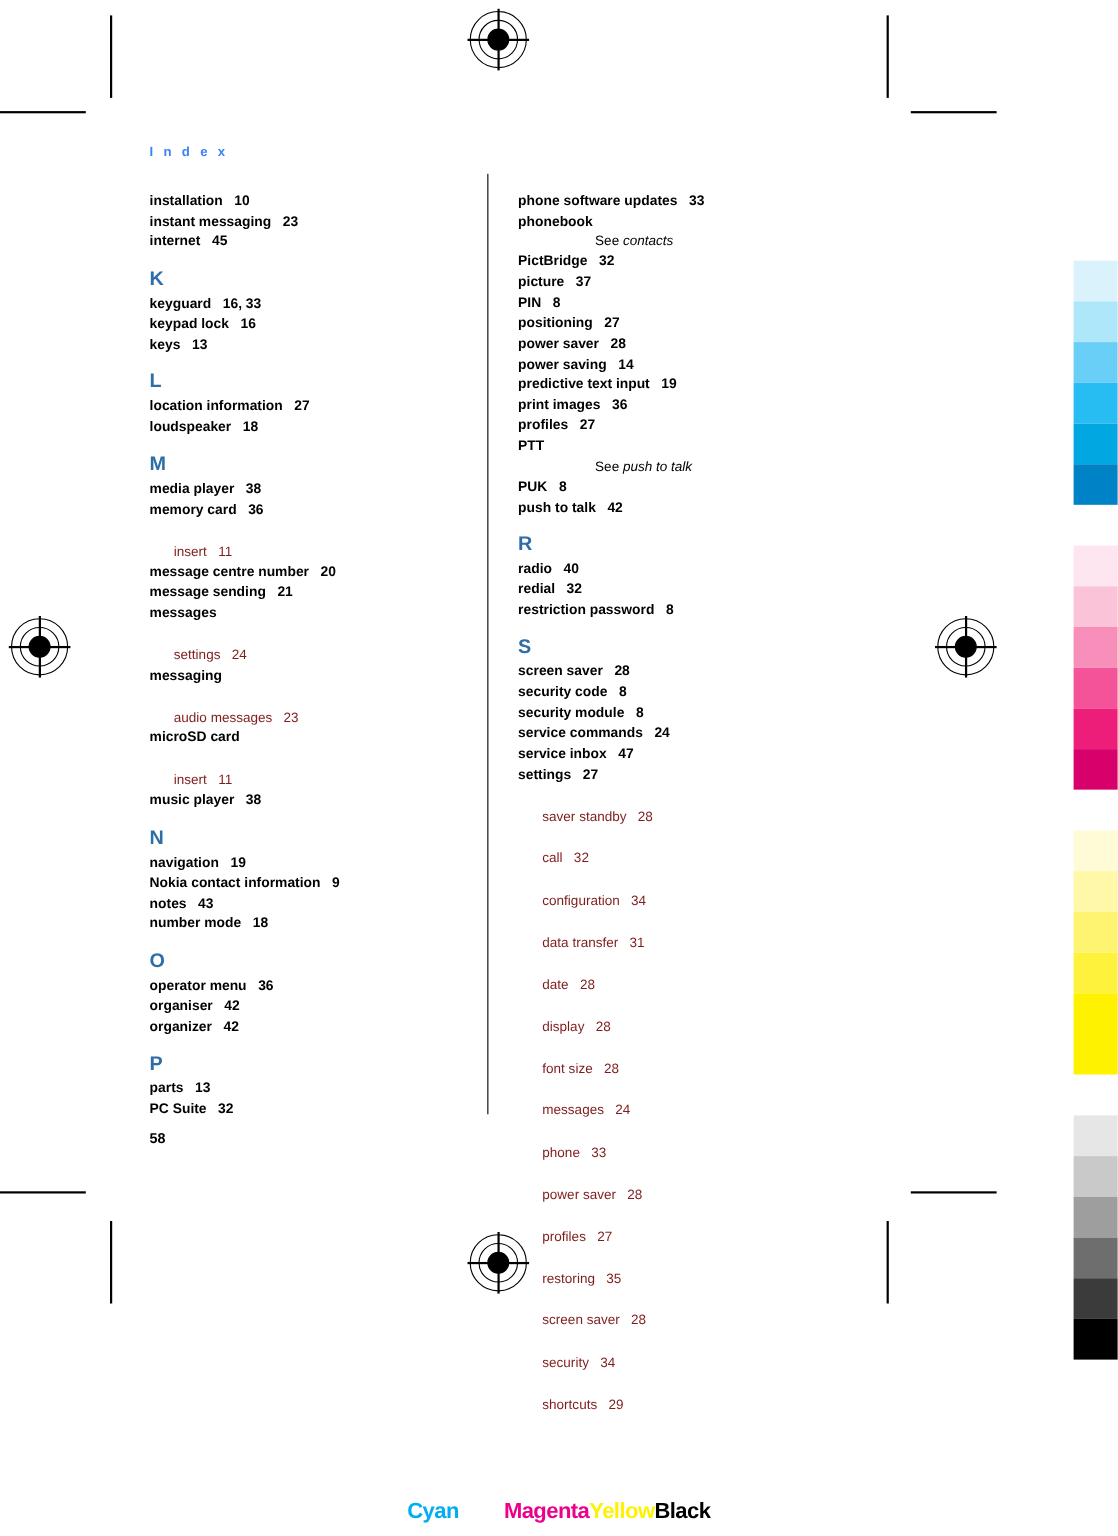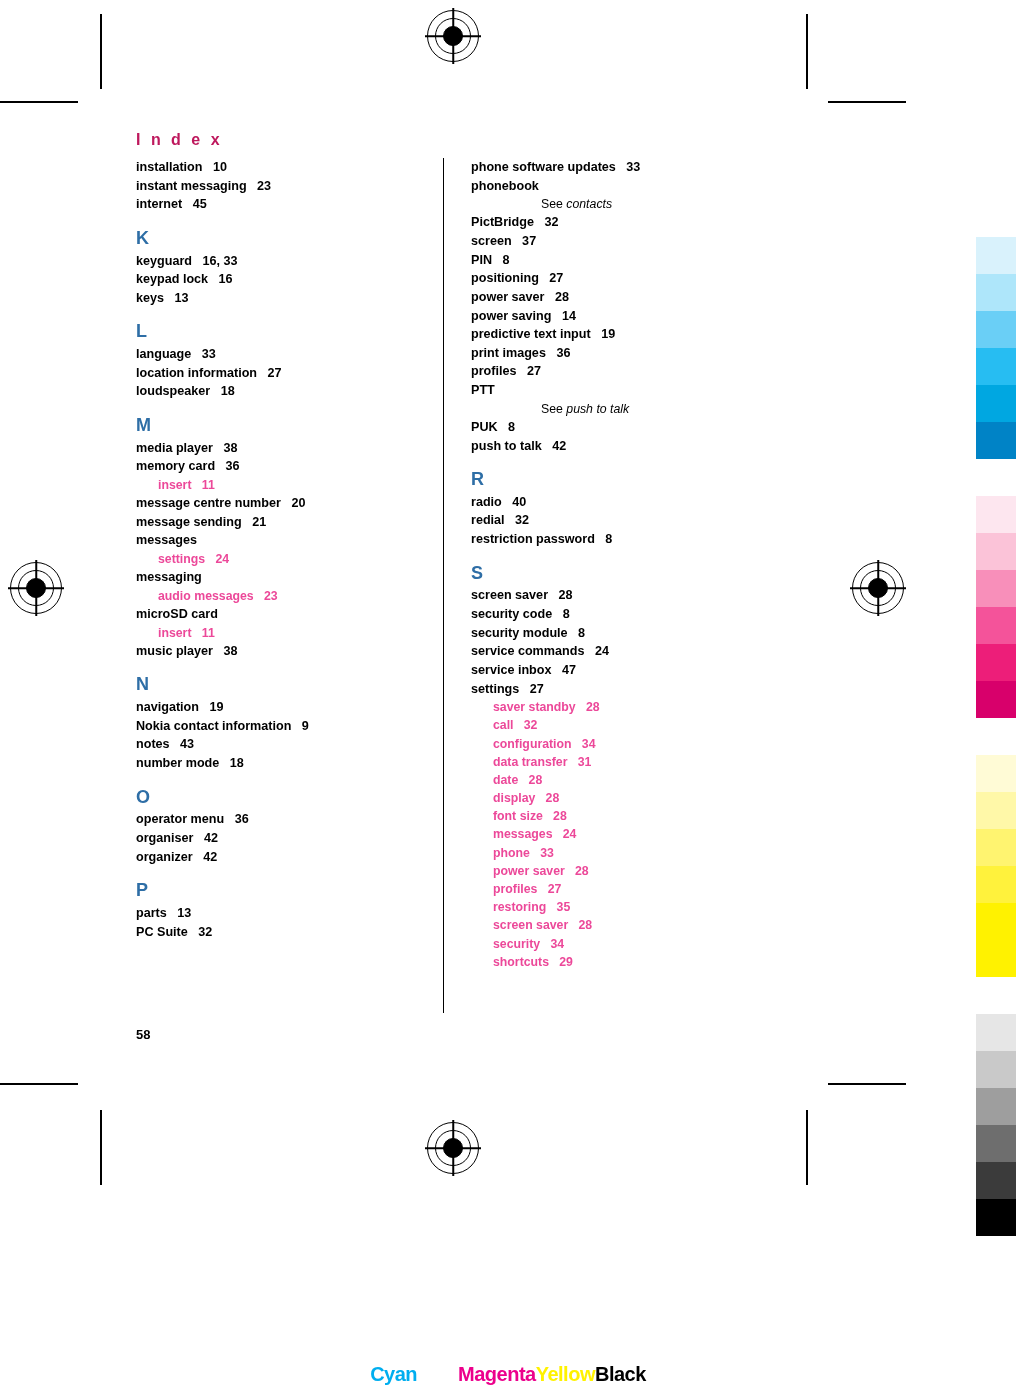--- a/index.html
+++ b/index.html
@@ -59,28 +59,28 @@
     position: absolute;
     left: 0;
     top: 0;
     width: 1016px;
     height: 1396px;
   }
   .index-label {
     position: absolute;
     left: 136px;
     top: 131px;
-    font-size: 16px;
+    font-size: 12px;
     font-weight: bold;
     letter-spacing: 3px;
-    color: #be185d;
+    color: #3b82f6;
   }
   .col {
     position: absolute;
-    top: 158px;
+    top: 173px;
     width: 305px;
   }
   .col-left { left: 136px; }
   .col-right { left: 471px; }
   .divider {
     position: absolute;
     left: 443px;
     top: 158px;
     width: 1px;
     height: 855px;
@@ -96,25 +96,26 @@
   .entry {
     font-size: 12.6px;
     font-weight: bold;
     color: #000;
     line-height: 1.48;
     white-space: pre;
   }
   .entry .pg { font-weight: bold; }
   .sub {
     font-size: 12.3px;
-    font-weight: bold;
-    color: #ec4899;
+    font-weight: normal;
+    color: #7f1d1d;
     line-height: 1.48;
     padding-left: 22px;
     white-space: pre;
+    margin-top: 20px;
   }
   .see {
     font-size: 12.3px;
     font-weight: normal;
     color: #000;
     line-height: 1.48;
     padding-left: 70px;
     white-space: pre;
   }
   .see i { font-style: italic; }
@@ -218,21 +219,20 @@
   <div class="divider"></div>
   <div class="col col-left" id="col-left">
       <div class="entry"><span>installation</span><span class="pg">   10</span></div>
       <div class="entry"><span>instant messaging</span><span class="pg">   23</span></div>
       <div class="entry"><span>internet</span><span class="pg">   45</span></div>
       <div class="sec-letter">K</div>
       <div class="entry"><span>keyguard</span><span class="pg">   16, 33</span></div>
       <div class="entry"><span>keypad lock</span><span class="pg">   16</span></div>
       <div class="entry"><span>keys</span><span class="pg">   13</span></div>
       <div class="sec-letter">L</div>
-      <div class="entry"><span>language</span><span class="pg">   33</span></div>
       <div class="entry"><span>location information</span><span class="pg">   27</span></div>
       <div class="entry"><span>loudspeaker</span><span class="pg">   18</span></div>
       <div class="sec-letter">M</div>
       <div class="entry"><span>media player</span><span class="pg">   38</span></div>
       <div class="entry"><span>memory card</span><span class="pg">   36</span></div>
       <div class="sub"><span>insert</span><span class="pg">   11</span></div>
       <div class="entry"><span>message centre number</span><span class="pg">   20</span></div>
       <div class="entry"><span>message sending</span><span class="pg">   21</span></div>
       <div class="entry"><span>messages</span></div>
       <div class="sub"><span>settings</span><span class="pg">   24</span></div>
@@ -252,21 +252,21 @@
       <div class="entry"><span>organizer</span><span class="pg">   42</span></div>
       <div class="sec-letter">P</div>
       <div class="entry"><span>parts</span><span class="pg">   13</span></div>
       <div class="entry"><span>PC Suite</span><span class="pg">   32</span></div>
     </div>
   <div class="col col-right" id="col-right">
       <div class="entry"><span>phone software updates</span><span class="pg">   33</span></div>
       <div class="entry"><span>phonebook</span></div>
       <div class="see"><span>See </span><i>contacts</i></div>
       <div class="entry"><span>PictBridge</span><span class="pg">   32</span></div>
-      <div class="entry"><span>screen</span><span class="pg">   37</span></div>
+      <div class="entry"><span>picture</span><span class="pg">   37</span></div>
       <div class="entry"><span>PIN</span><span class="pg">   8</span></div>
       <div class="entry"><span>positioning</span><span class="pg">   27</span></div>
       <div class="entry"><span>power saver</span><span class="pg">   28</span></div>
       <div class="entry"><span>power saving</span><span class="pg">   14</span></div>
       <div class="entry"><span>predictive text input</span><span class="pg">   19</span></div>
       <div class="entry"><span>print images</span><span class="pg">   36</span></div>
       <div class="entry"><span>profiles</span><span class="pg">   27</span></div>
       <div class="entry"><span>PTT</span></div>
       <div class="see"><span>See </span><i>push to talk</i></div>
       <div class="entry"><span>PUK</span><span class="pg">   8</span></div>

